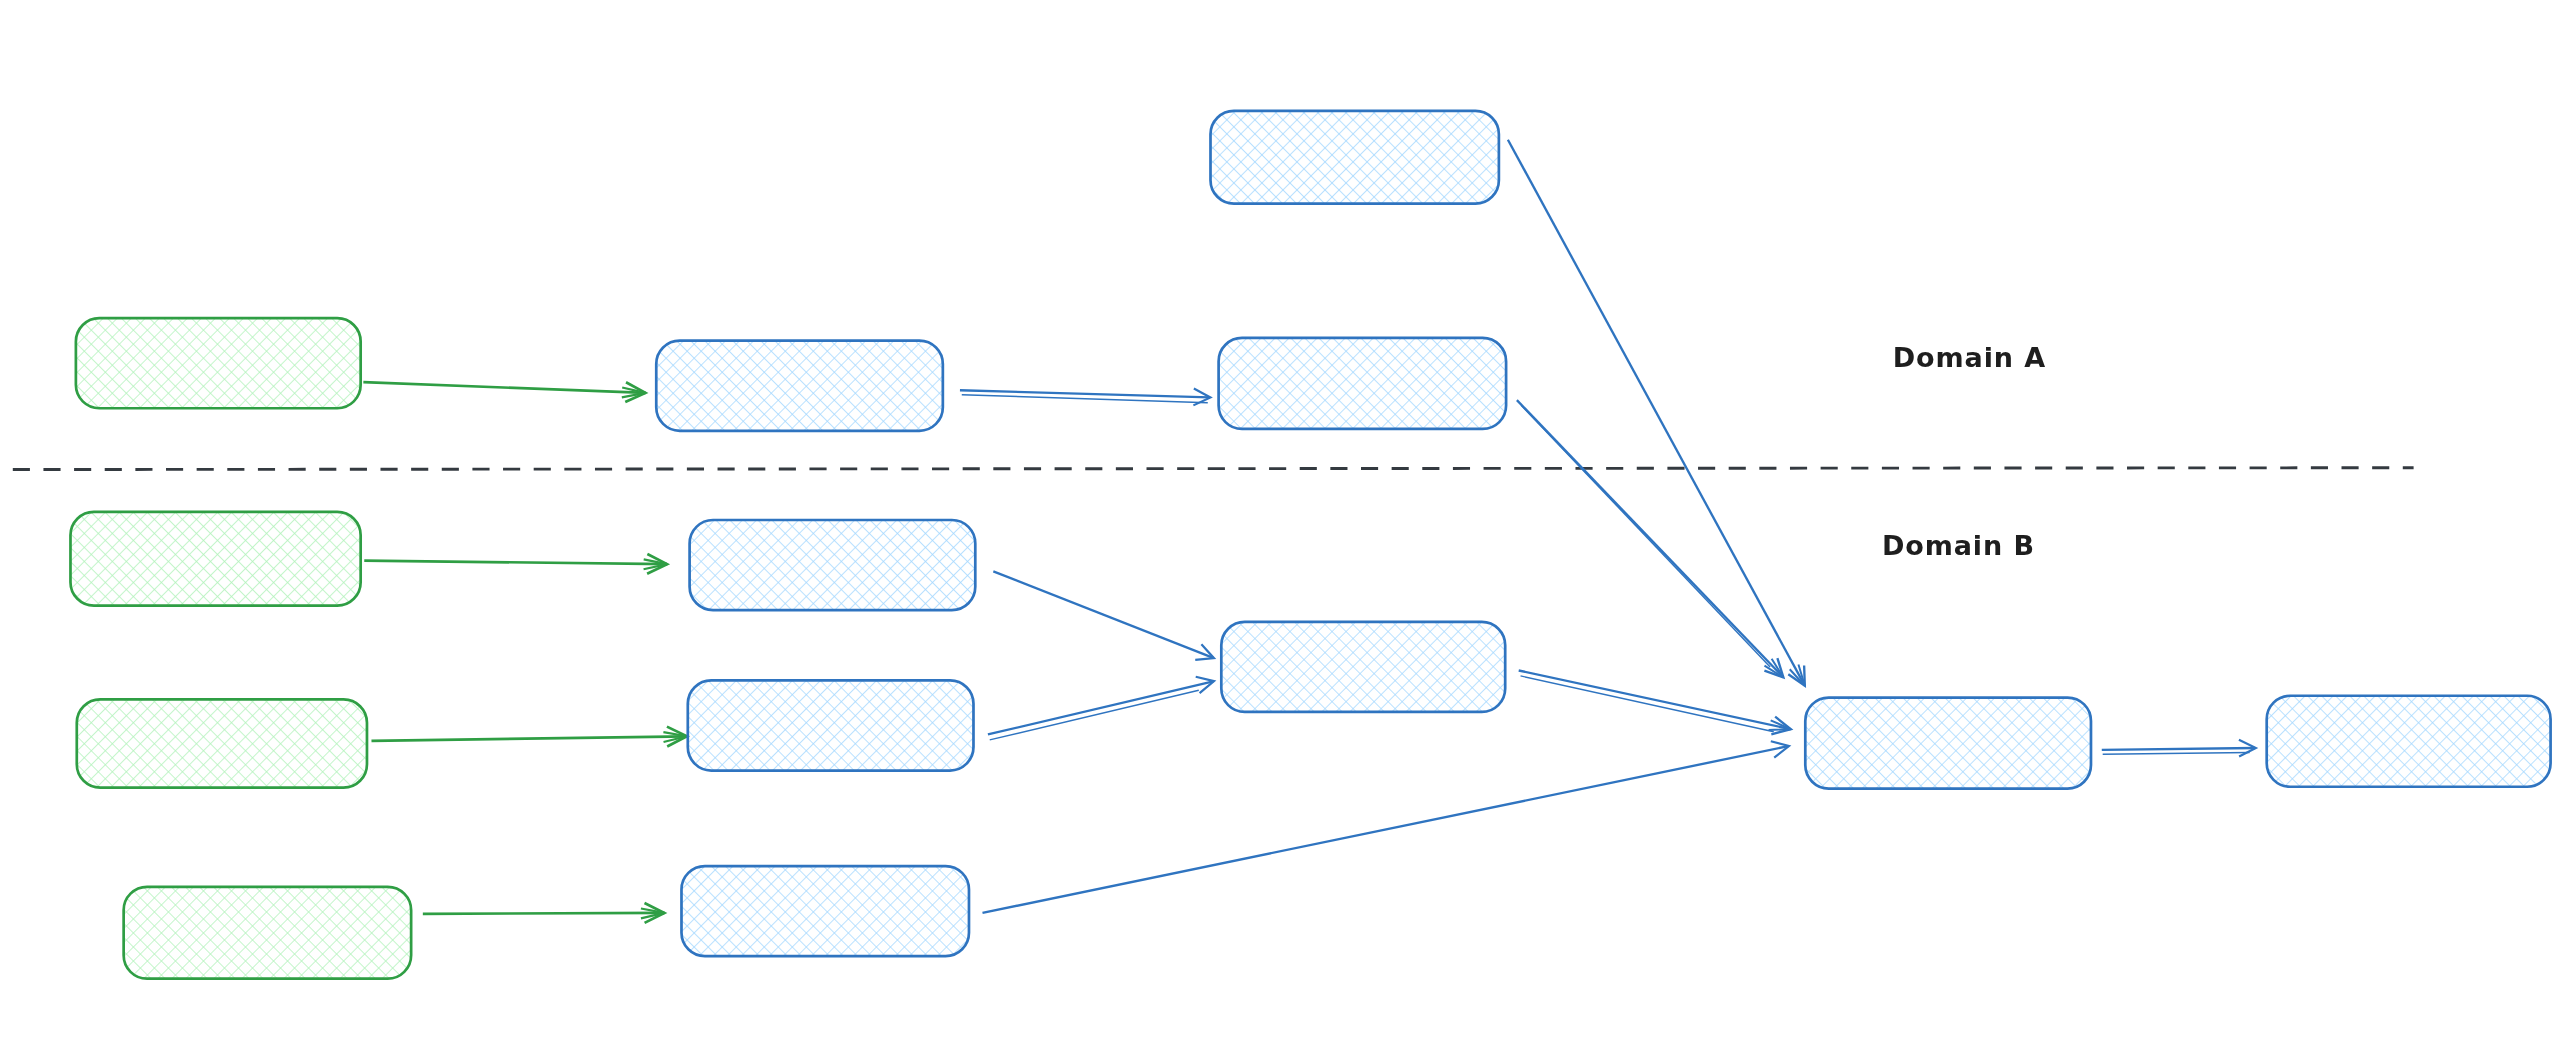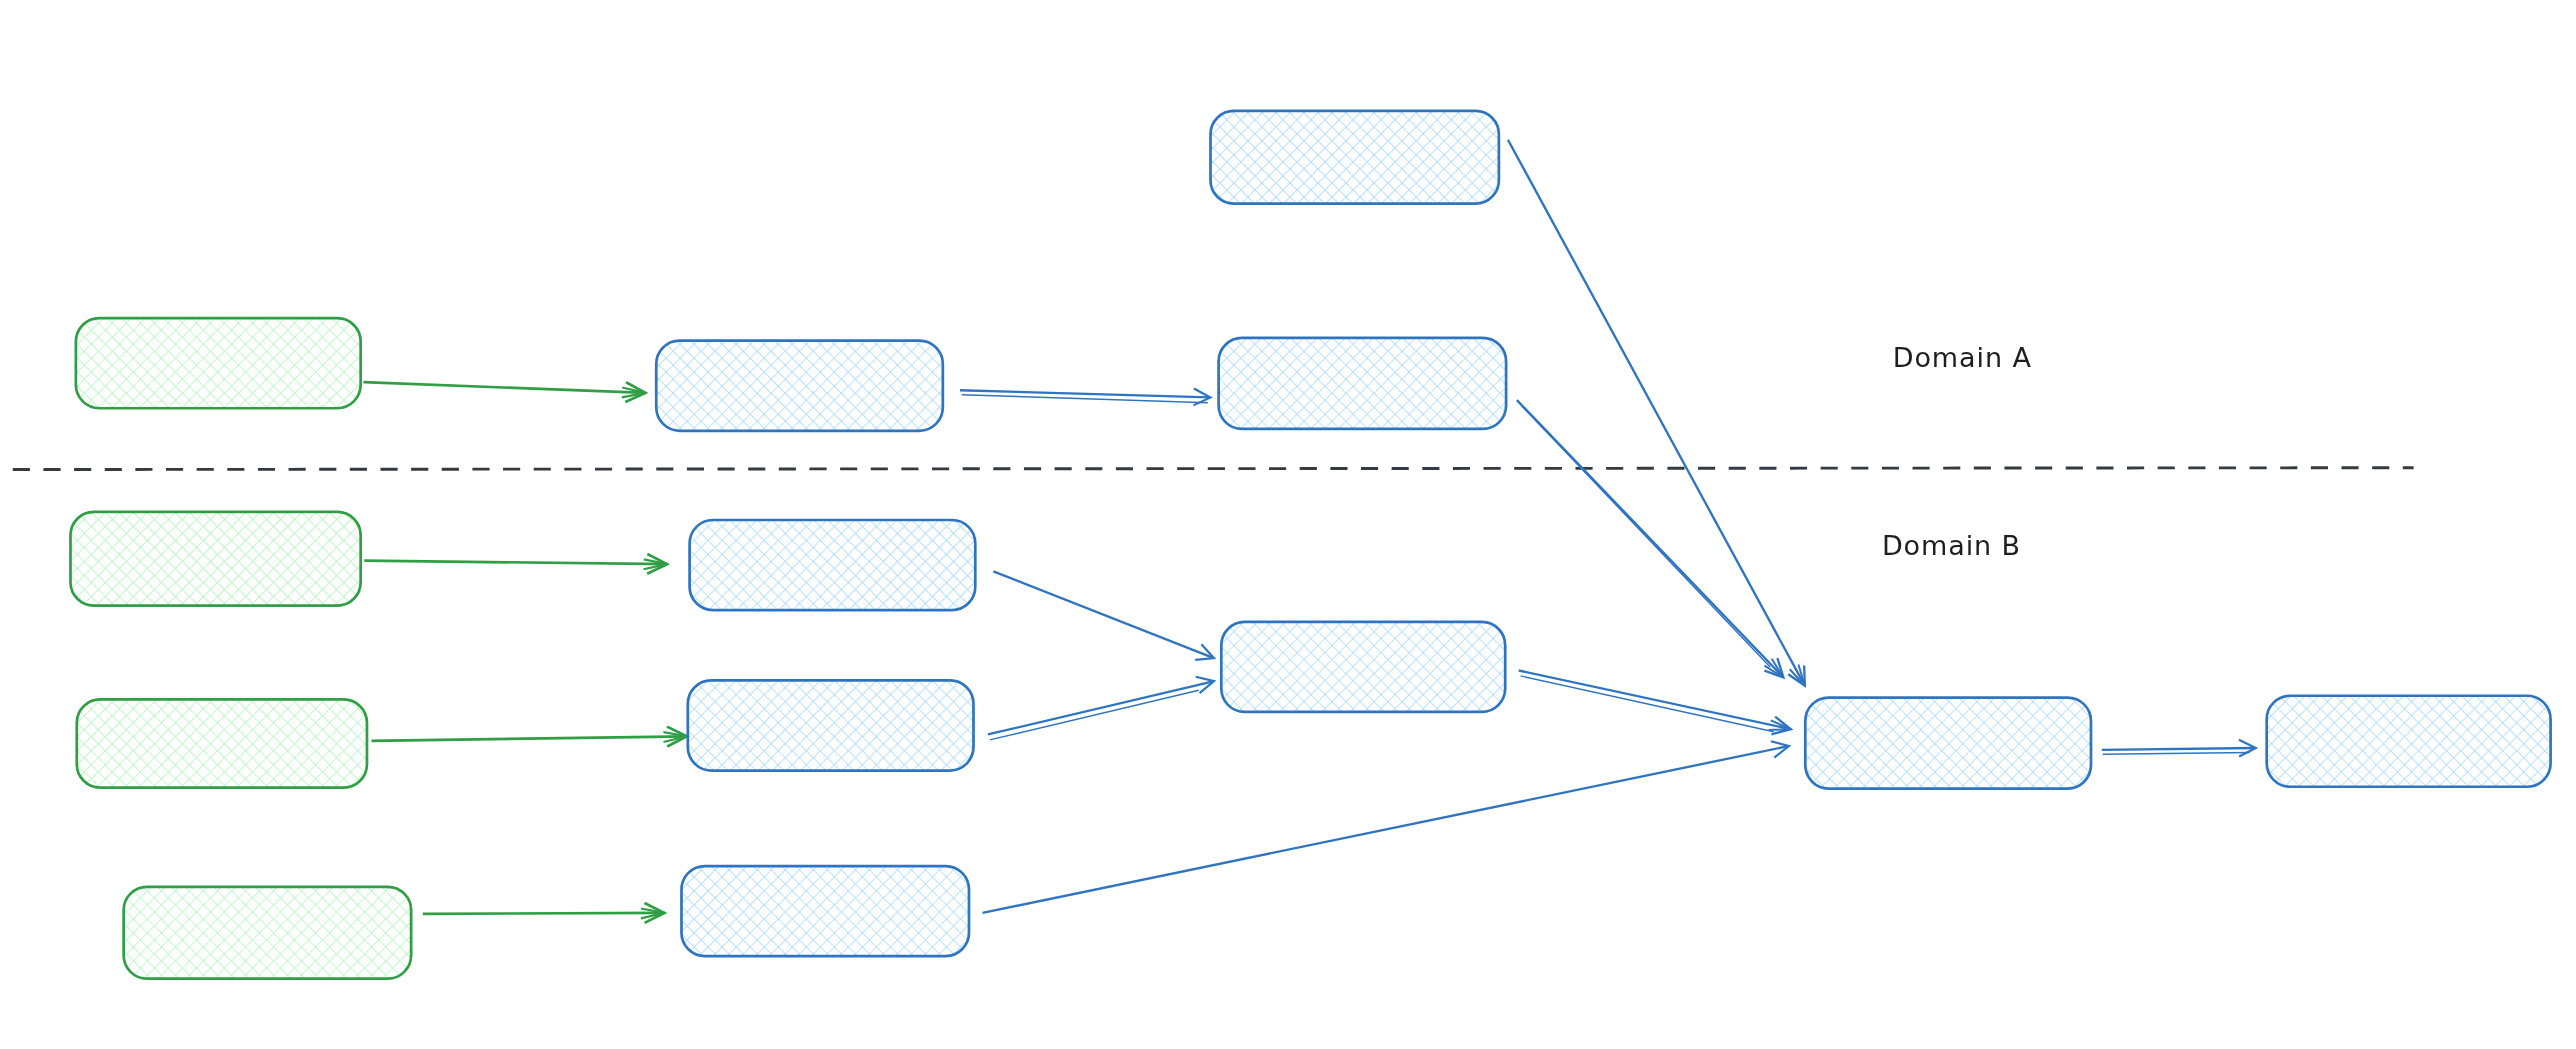--- a/index.html
+++ b/index.html
@@ -13,20 +13,21 @@
   }
   html, body {
     margin: 0;
     padding: 0;
     background: var(--background);
   }
   .canvas-wrap {
     width: 2576px;
     height: 1049px;
     background: var(--background);
+    font-weight: bold;
   }
   svg { display: block; }
 
   .node-blue {
     fill: url(#hatch-blue);
     stroke: var(--blue-stroke);
     stroke-width: 3;
   }
   .node-green {
     fill: url(#hatch-green);

